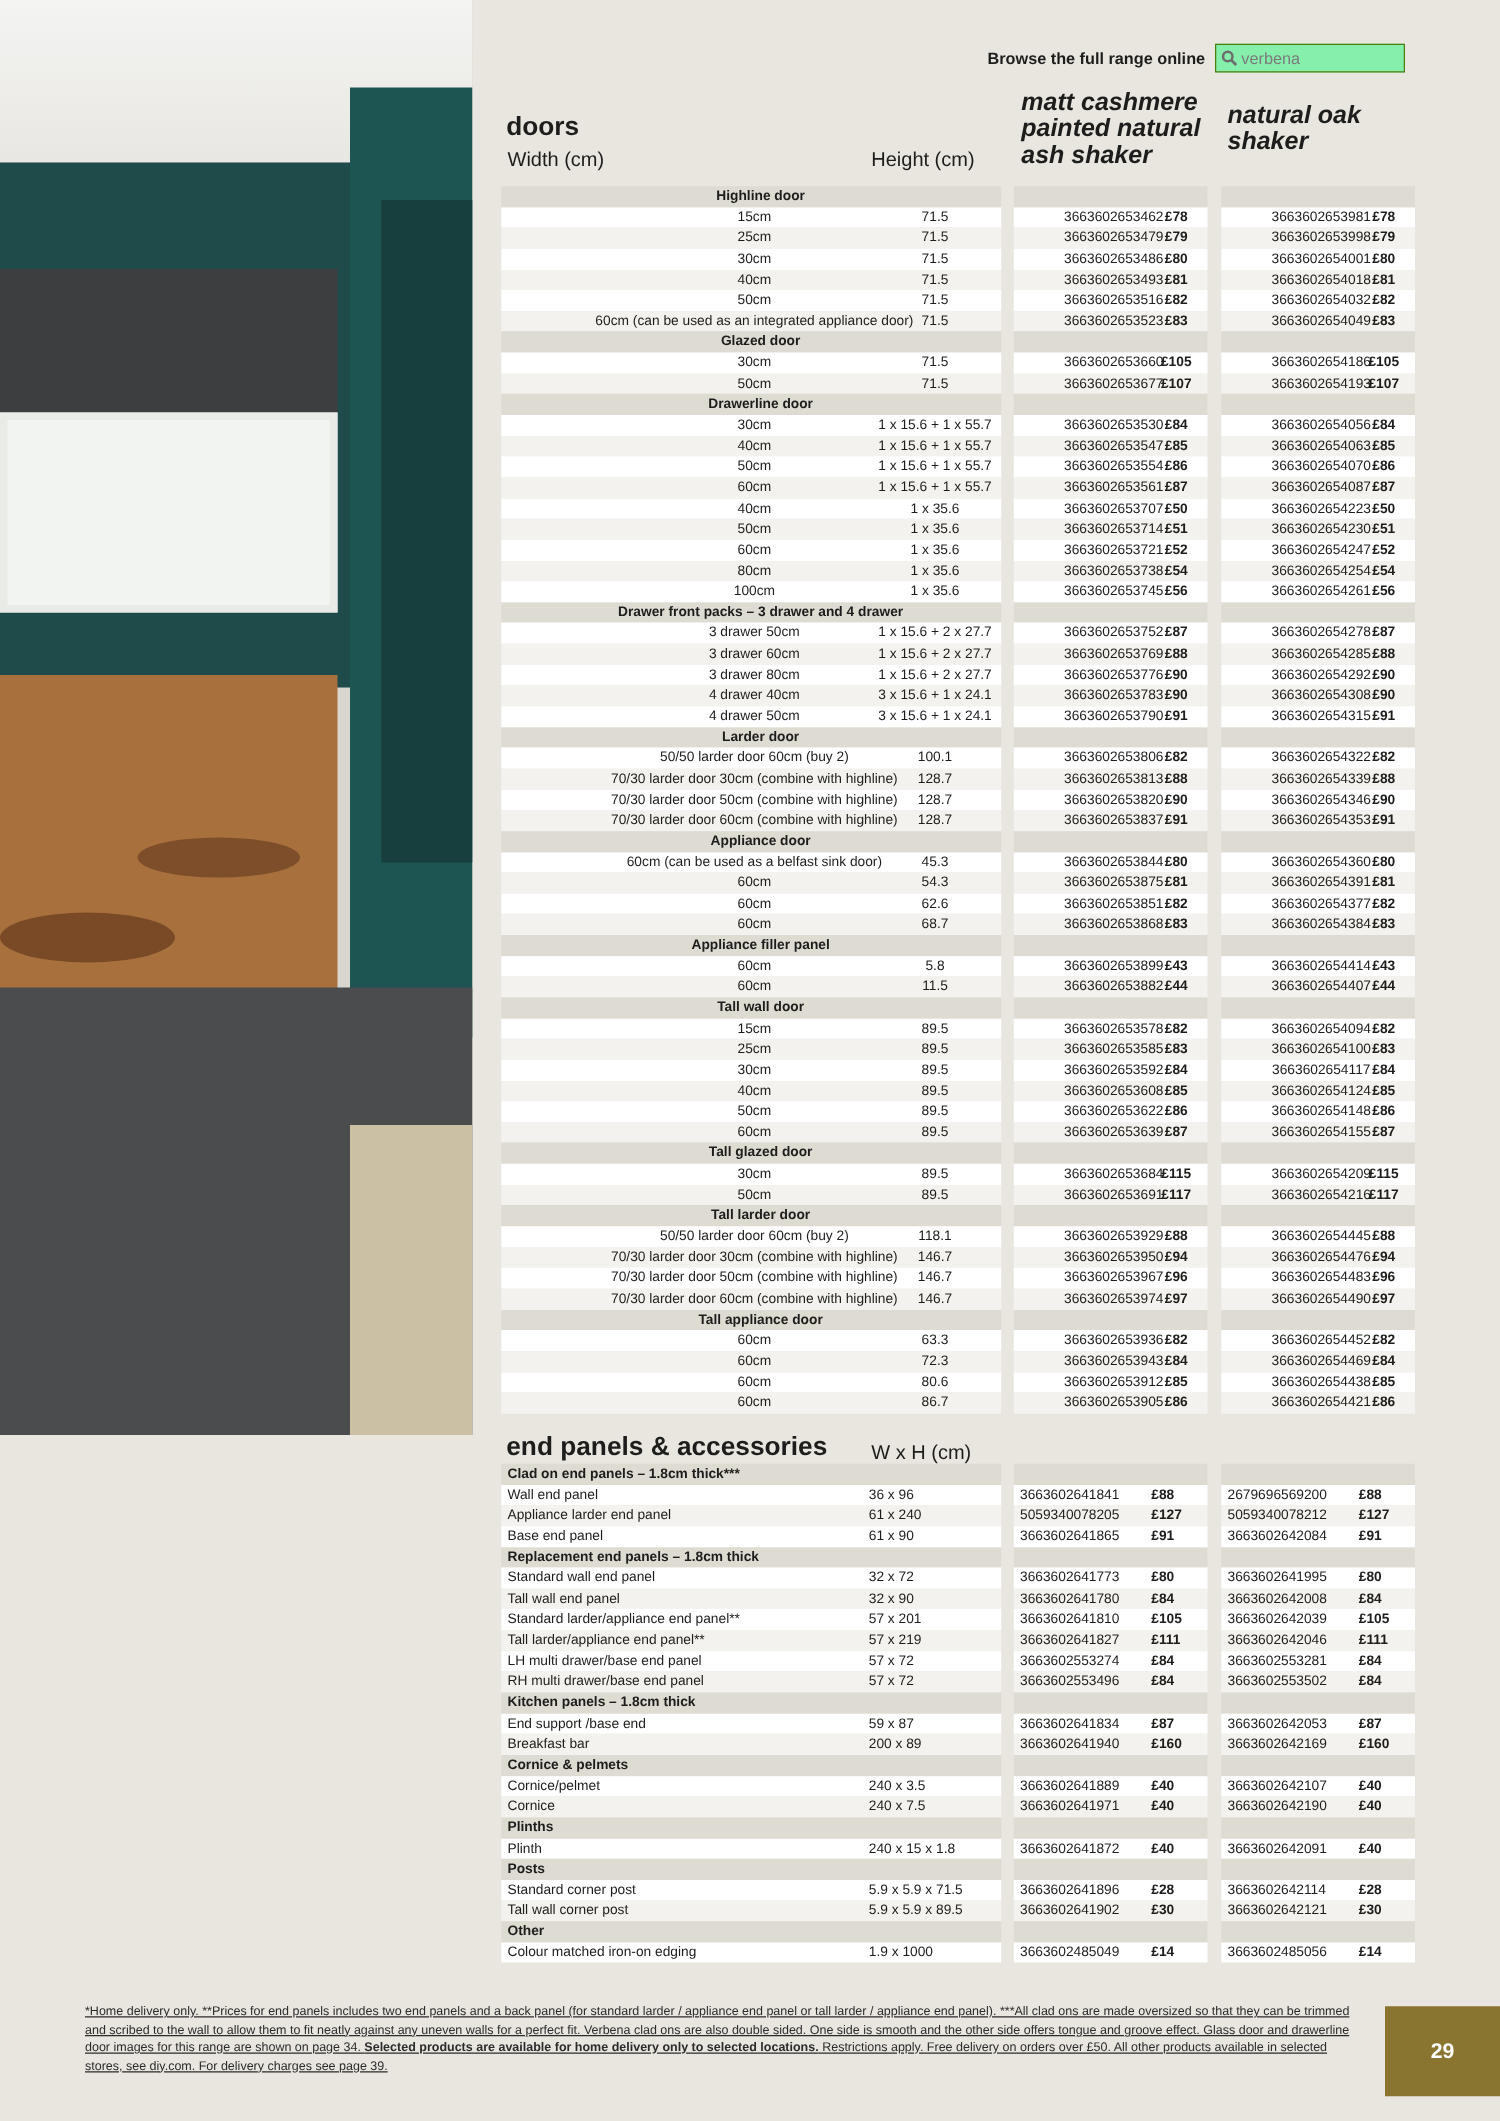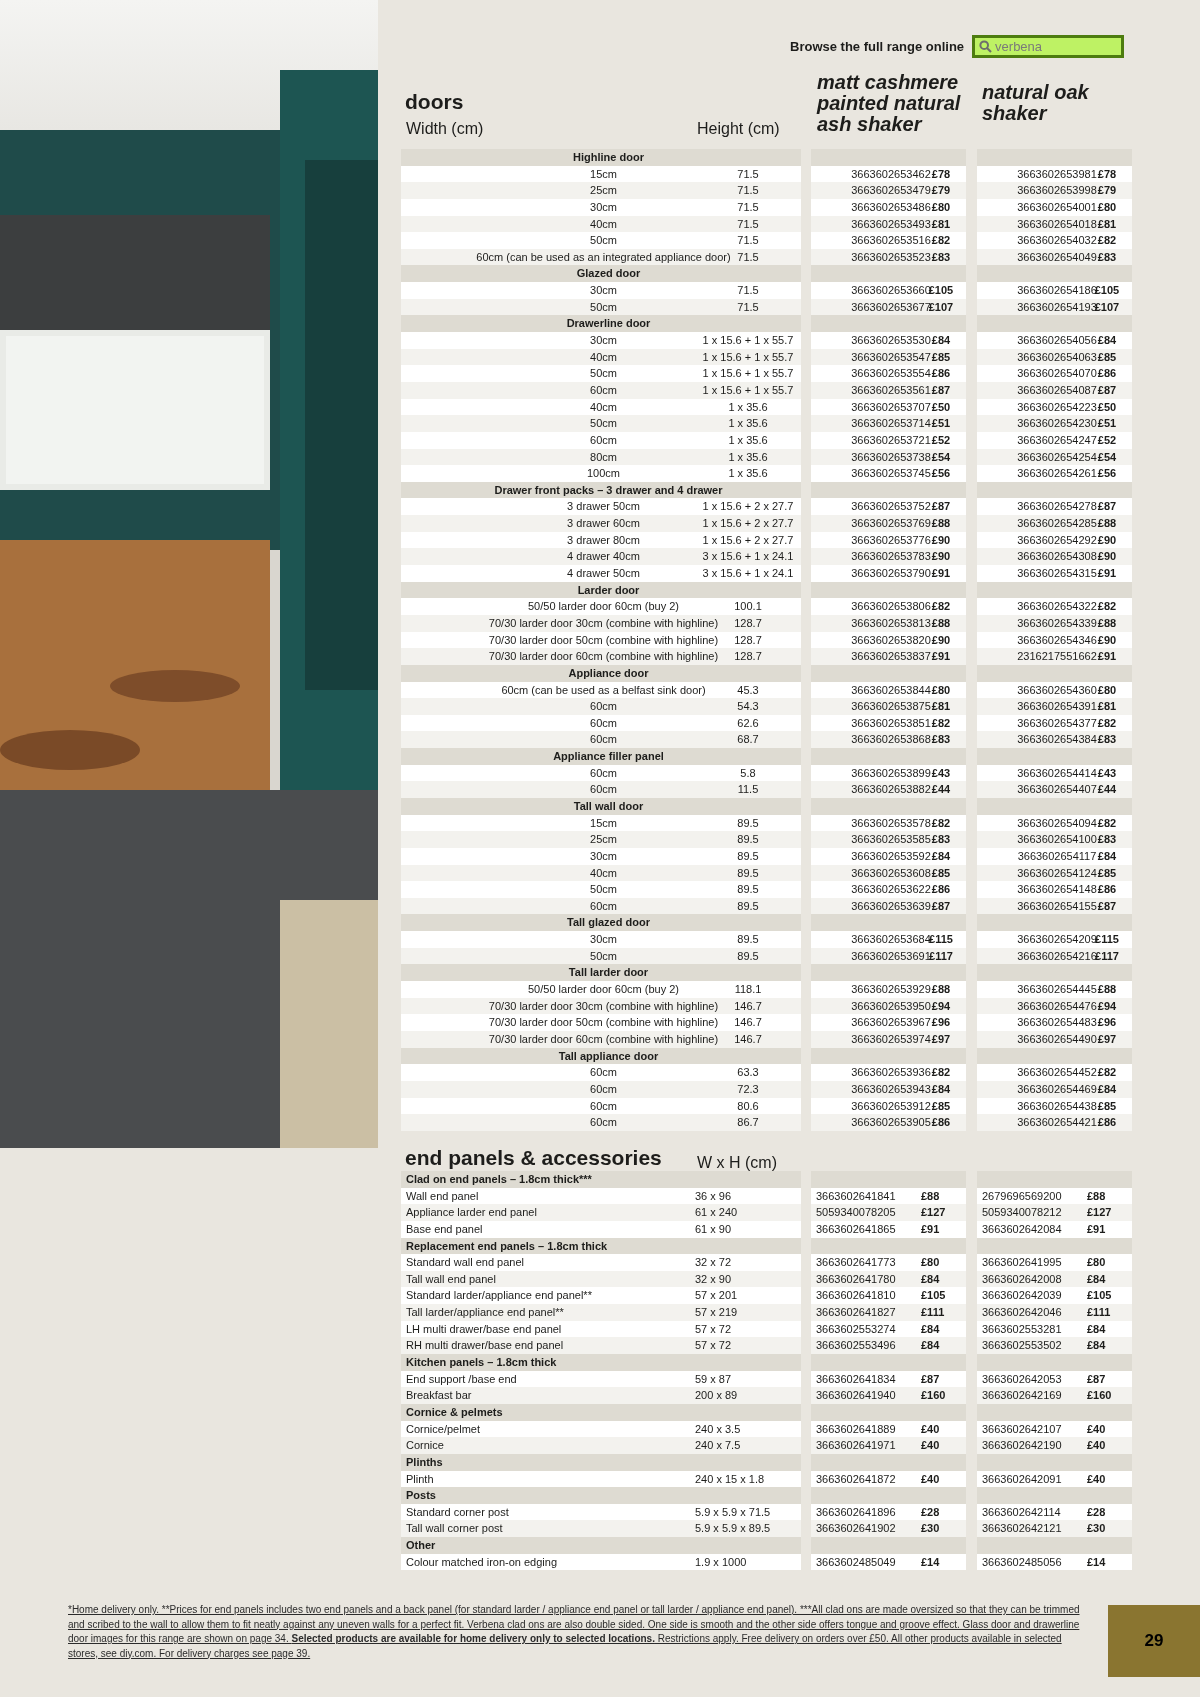--- a/index.html
+++ b/index.html
@@ -12,21 +12,21 @@
   .photo .blind { position:absolute; left:0; top:215px; width:270px; height:115px; background:#3c3e3f; }
   .photo .window { position:absolute; left:0; top:330px; width:270px; height:160px; background:#f2f4f1; border:6px solid #e9ebe7; }
   .photo .counter { position:absolute; left:0; top:540px; width:270px; height:260px; background:#a8703d; }
   .photo .floor { position:absolute; left:0; top:790px; width:378px; height:358px; background:#4a4c4e; }
   .photo .rug { position:absolute; left:280px; top:900px; width:98px; height:248px; background:#cbbfa4; }
   .photo .stool1 { position:absolute; left:0; top:730px; width:140px; height:40px; border-radius:50%; background:#7a4a27; }
   .photo .stool2 { position:absolute; left:110px; top:670px; width:130px; height:32px; border-radius:50%; background:#7e4d2a; }
 
   .search-line { position: absolute; top: 34px; left: 790px; height: 24px; display: flex; align-items: center; }
   .search-label { font-size: 13px; font-weight: bold; margin-right: 8px; }
-  .search-box { width: 152px; height: 23px; background: #bef264; border: 3px solid #4d7c0f; display: flex; align-items: center; padding-left: 4px; font-size: 13px; color: #7a7a7a; }
+  .search-box { width: 152px; height: 23px; background: #86efac; border: 1px solid #4d7c0f; display: flex; align-items: center; padding-left: 4px; font-size: 13px; color: #7a7a7a; }
   .search-box svg { margin-right: 3px; }
 
   .col-head { position: absolute; font-size: 20px; font-weight: bold; line-height: 21px; font-style: italic; }
   .section-title { position: absolute; font-size: 21px; font-weight: bold; }
   .sub-head { position: absolute; font-size: 16px; }
 
   .tbl { position: absolute; left: 401px; width: 730px; }
   .row { position: relative; height: 16.65px; font-size: 11px; line-height: 16.65px; }
   .row .c1 { position: absolute; left: 0; width: 400px; padding-left: 5px; height: 100%; }
   .row .c2 { position: absolute; left: 289px; width: 111px; padding-left: 5px; height: 100%; }
@@ -38,21 +38,21 @@
   .row.cat { background: transparent; }
   .bg-a { background: #ffffff; }
   .bg-b { background: #f3f2ee; }
   .bg-cat { background: #dedbd2; }
   .bandL { position:absolute; left:0; width:400px; height:100%; }
   .bandM { position:absolute; left:410px; width:155px; height:100%; }
   .bandR { position:absolute; left:576px; width:155px; height:100%; }
 
   .footer { position: absolute; left: 68px; top: 1603px; width: 1020px; font-size: 10px; line-height: 14.5px; color: #2b2b2b; text-decoration: underline; }
   .footer b { font-weight: bold; }
-  .page-num { position: absolute; left: 1108px; top: 1605px; width: 92px; height: 72px; background: #8a7530; color: #000000; font-weight: bold; font-size: 17px; display: flex; align-items: center; justify-content: center; }
+  .page-num { position: absolute; left: 1108px; top: 1605px; width: 92px; height: 72px; background: #8a7530; color: #ffffff; font-weight: bold; font-size: 17px; display: flex; align-items: center; justify-content: center; }
 </style>
 </head>
 <body>
 
 <div class="photo">
   <div class="ceiling"></div>
   <div class="wall"></div>
   <div class="tealcol"></div>
   <div class="shelves"></div>
   <div class="blind"></div>
@@ -388,21 +388,21 @@
       <span class="c6">£90</span>
     </div>
     <div class="row">
       <div class="bandL bg-b"></div>
       <div class="bandM bg-b"></div>
       <div class="bandR bg-b"></div>
       <span class="c1">70/30 larder door 60cm (combine with highline)</span>
       <span class="c2">128.7</span>
       <span class="c3">3663602653837</span>
       <span class="c4">£91</span>
-      <span class="c5">2316217551662</span>
+      <span class="c5">3663602654353</span>
       <span class="c6">£91</span>
     </div>
     <div class="row cat">
       <div class="bandL bg-cat"></div>
       <div class="bandM bg-cat"></div>
       <div class="bandR bg-cat"></div>
       <span class="c1">Appliance door</span>
     </div>
     <div class="row">
       <div class="bandL bg-a"></div>

